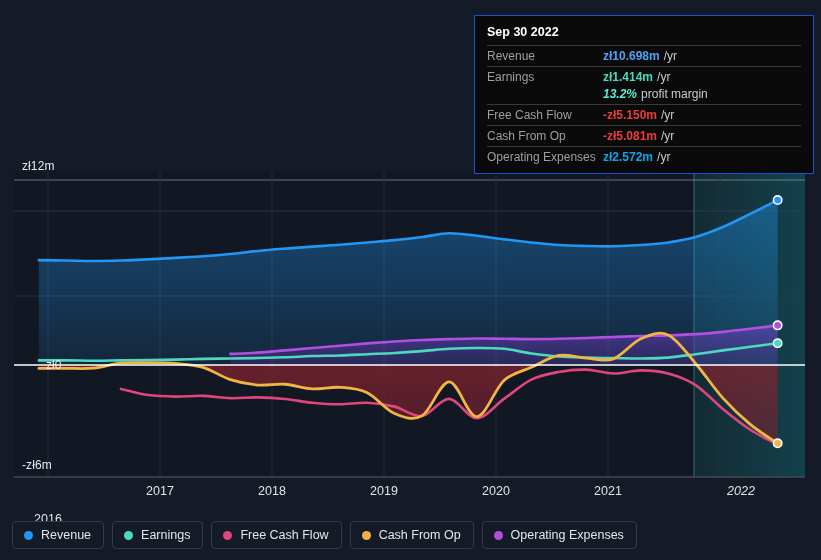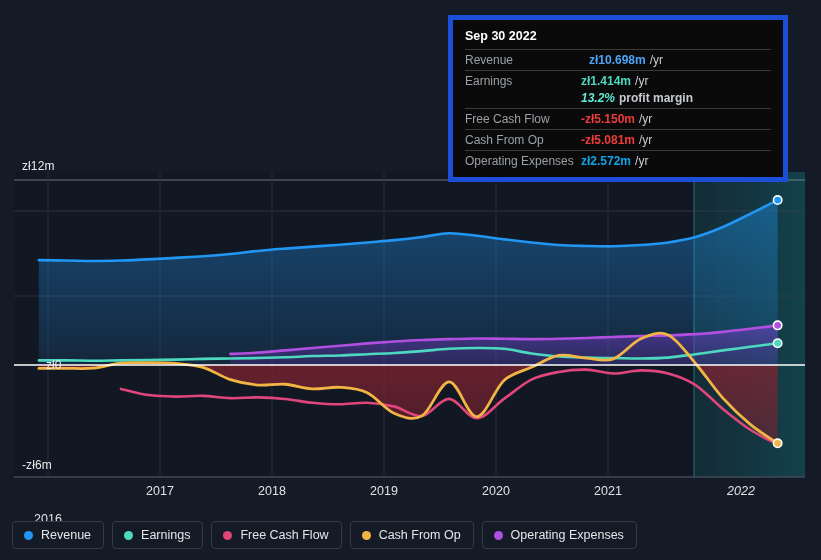--- a/index.html
+++ b/index.html
@@ -26,43 +26,43 @@
     position: absolute;
     color: #dfe3e8;
     font-size: 12.5px;
     transform: translateX(-50%);
     white-space: nowrap;
   }
 
   
   #tooltip {
     position: absolute;
-    left: 448px; top: 15px;
+    left: 474px; top: 15px;
     width: 340px;
     background: #0a0a0a;
-    border: 5px solid #1d4ed8;
+    border: 1px solid #1d4ed8;
     padding: 8px 12px 6px 12px;
     color: #d0d0d0;
   }
   #tooltip .tt-title {
     font-size: 12.5px; font-weight: bold; color: #ffffff;
     padding: 1px 0 6px 0;
   }
   .tt-row {
     display: flex; align-items: baseline;
     border-top: 1px solid #3a3a3a;
     padding: 3px 0 3px 0;
     font-size: 12px;
     min-height: 17px;
   }
   .tt-row.noline { border-top: none; padding-top: 0; }
   .tt-label { width: 116px; color: #9aa0a6; flex: 0 0 116px; }
   .tt-val { font-weight: bold; }
   .tt-unit { color: #c8cbd0; font-weight: normal; margin-left: 4px; }
-  .tt-sub { color: #c8cbd0; font-weight: bold; margin-left: 4px; }
+  .tt-sub { color: #c8cbd0; font-weight: normal; margin-left: 4px; }
 
   
   #legend {
     position: absolute;
     left: 12px; bottom: 11px;
     display: flex; gap: 8px;
   }
   .legend-item {
     display: flex; align-items: center; gap: 8px;
     border: 1px solid #343b48;
@@ -167,21 +167,21 @@
       <div class="xlabel" style="left: 496px; top: 484px;">2020</div>
       <div class="xlabel" style="left: 608px; top: 484px;">2021</div>
       <div class="xlabel" style="left: 741px; top: 484px; font-style: italic;">2022</div>
     </div>
 
   <div id="tooltip">
     <div class="tt-title">Sep 30 2022</div>
     <div id="tt-rows">
         <div class="tt-row">
           <div class="tt-label">Revenue</div>
-          <span class="tt-val" style="color: rgb(77, 163, 245); margin-left: 8px;">zł10.698m</span>
+          <span class="tt-val" style="color: rgb(77, 163, 245);">zł10.698m</span>
           <span class="tt-unit">/yr</span>
         </div>
         <div class="tt-row">
           <div class="tt-label">Earnings</div>
           <span class="tt-val" style="color: rgb(77, 217, 192);">zł1.414m</span>
           <span class="tt-unit">/yr</span>
         </div>
         <div class="tt-row noline">
           <div class="tt-label"></div>
           <span class="tt-val" style="color: #5eead4; font-style: italic;">13.2%</span>

